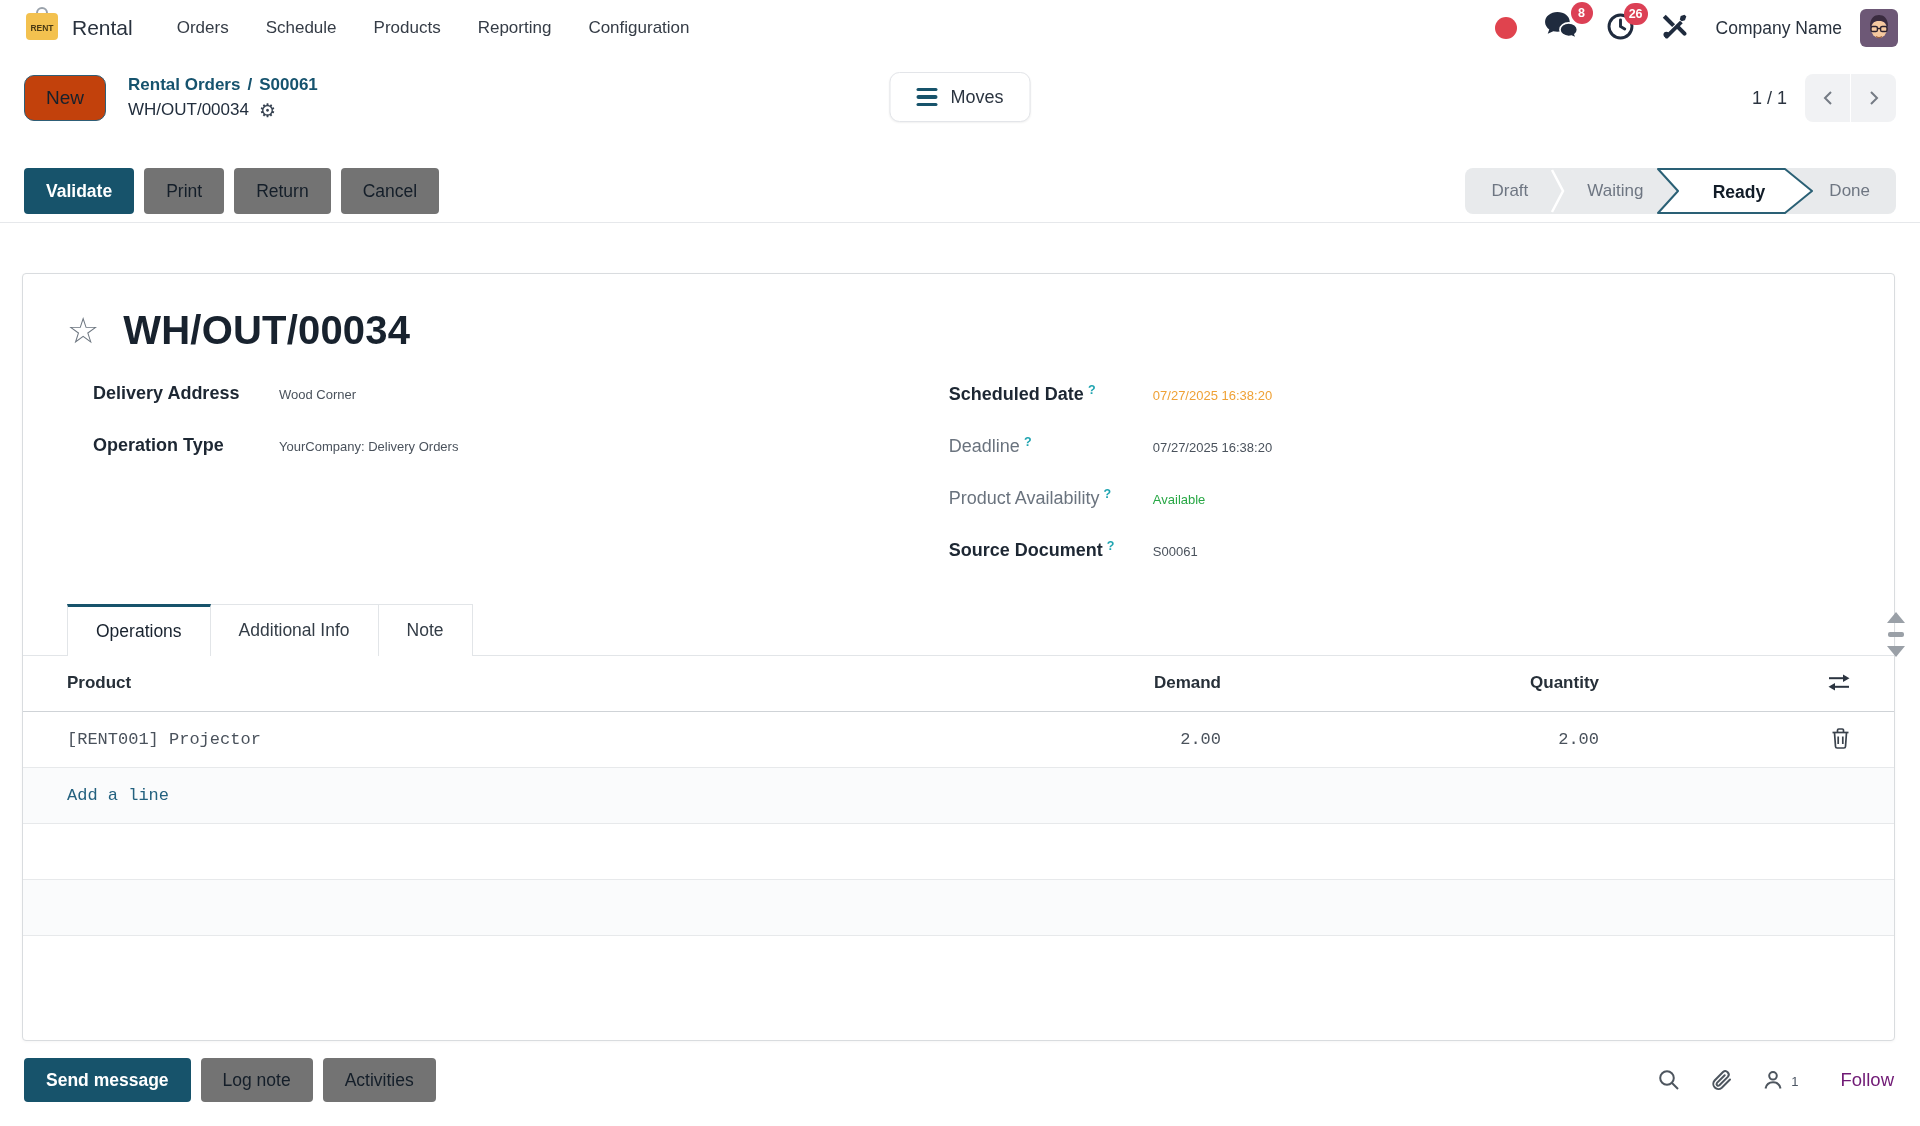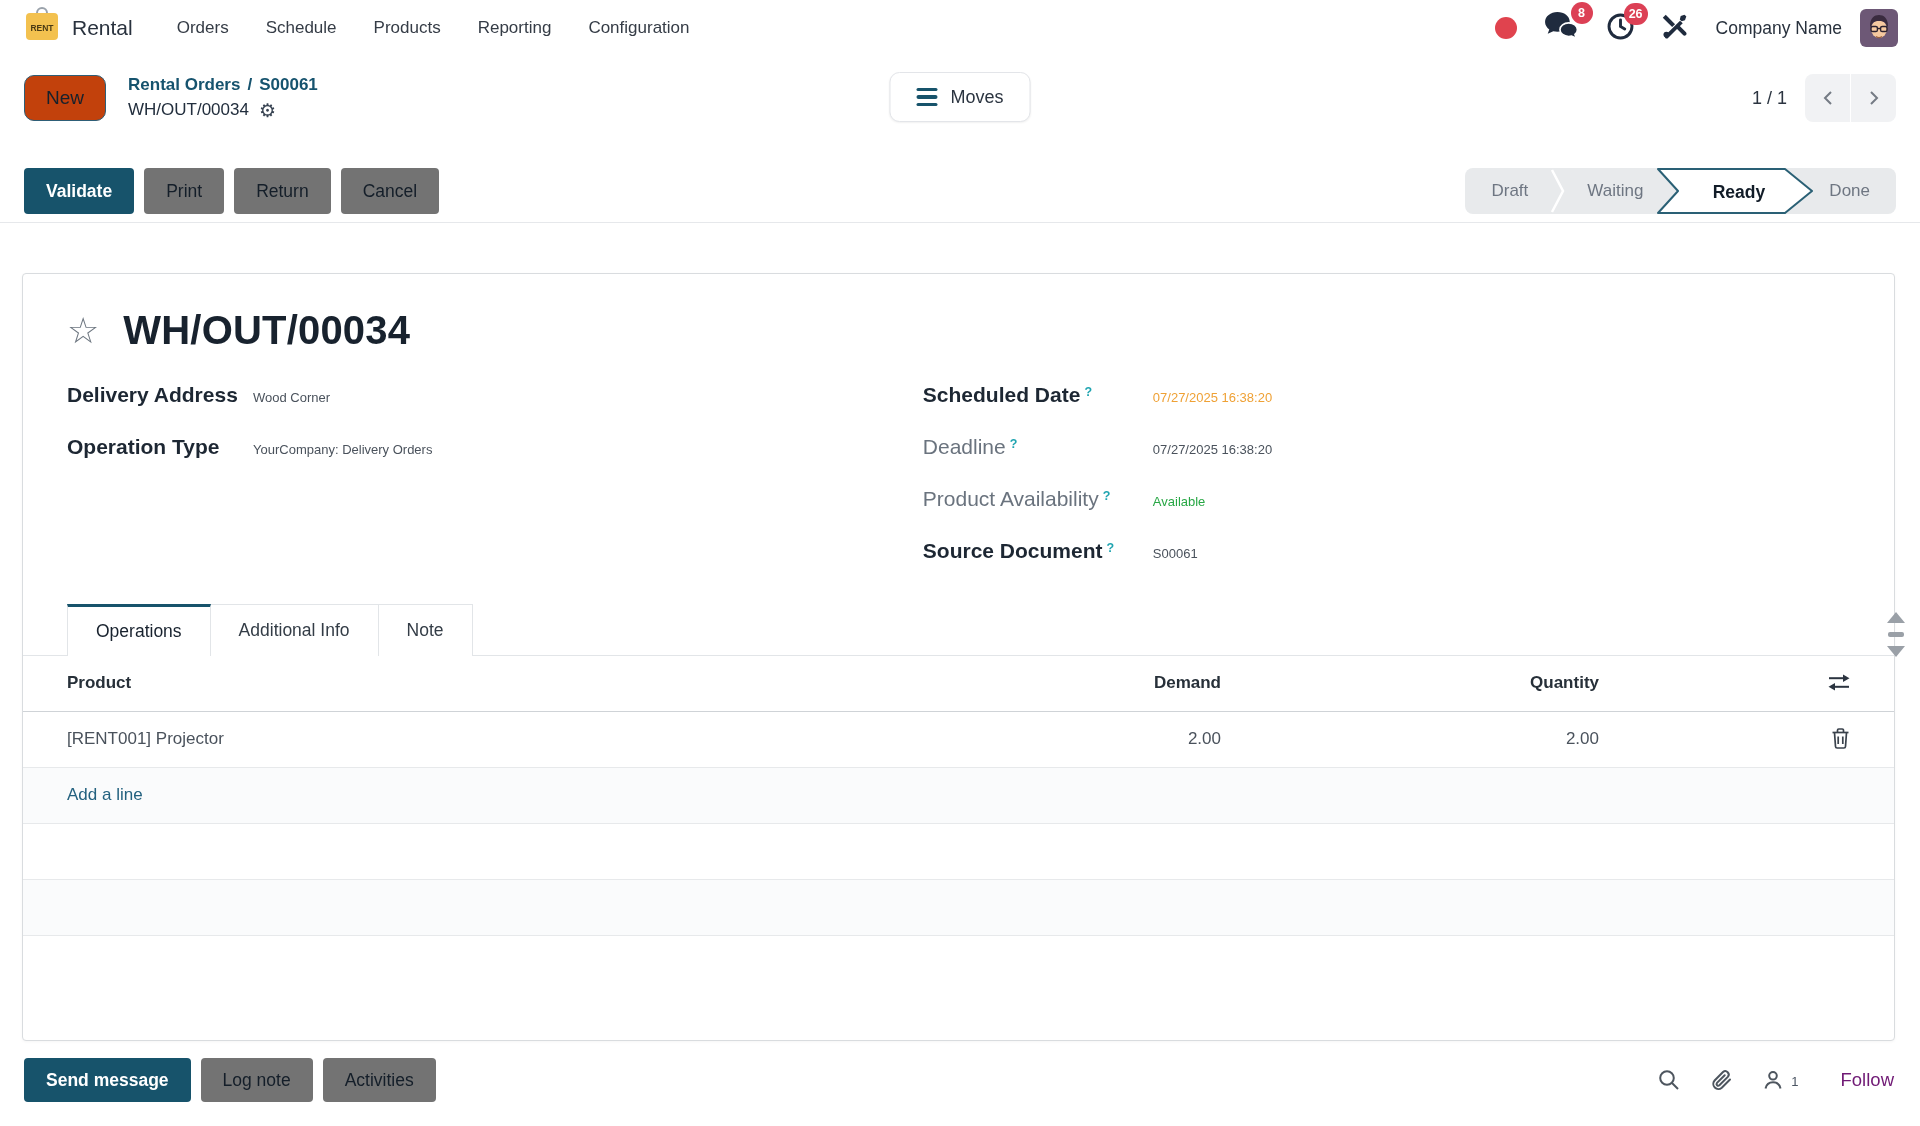--- a/index.html
+++ b/index.html
@@ -61,21 +61,21 @@
   .sheet { margin:50px 25px 0 22px; height:768px; background:#fff; border:1px solid #d9dcdf;
            border-radius:4px; box-shadow:0 1px 3px rgba(0,0,0,.04); overflow:hidden; }
   .title-row { display:flex; align-items:center; padding:34px 44px 0 44px; }
   .star { font-size:36px; color:#6e7781; margin-right:24px; cursor:pointer; line-height:1; }
   .doc-title { font-size:40px; font-weight:700; color:#18222e; letter-spacing:.2px; }
 
   .fields { display:flex; padding:30px 44px 0 44px; }
   .fcol-left { width:48%; }
   .fcol-right { flex:1; }
   .frow { display:flex; align-items:baseline; min-height:35px; margin-bottom:17px; }
-  .flabel { font-size:21px; color:#1d2733; font-weight:700; flex:none; }
+  .flabel { font-size:18px; color:#1d2733; font-weight:700; flex:none;margin-left:26px; }
   .flabel.muted { font-weight:400; color:#6a737e; }
   .fcol-left .flabel { width:186px; }
   .fcol-right .flabel-wrap { width:230px; flex:none; }
   .help { font-size:12.5px; color:#1fa4b0; font-weight:700; vertical-align:super; margin-left:4px; cursor:pointer; }
   .fvalue { font-size:13px; color:#4a525c; cursor:text; }
   .fvalue.warning { color:#efa135; }
   .fvalue.success { color:#28a745; }
 
   
   .tabs { display:flex; margin-top:13px; padding-left:44px; border-bottom:1px solid #e2e5e8; }
@@ -88,21 +88,21 @@
   table.o-list { width:100%; border-collapse:collapse; font-size:17px; table-layout:fixed; }
   .o-list th { height:55px; font-weight:600; color:#273039; text-align:left;
                border-bottom:1px solid #cfd3d7; padding:0; }
   .o-list th.num, .o-list td.num { text-align:right; }
   .o-list col.c-product { width:auto; }
   .o-list col.c-demand { width:300px; }
   .o-list col.c-qty { width:378px; }
   .o-list col.c-handle { width:295px; }
   .o-list .cell-first { padding-left:44px; }
   .o-list .cell-last { text-align:right; padding-right:40px; }
-  .o-list td { height:56px; border-bottom:1px solid #e7e9eb; color:#4a525c; }
+  .o-list td { height:56px; border-bottom:1px solid #e7e9eb; color:#4a525c;font-family:Liberation Mono, monospace; }
   tr.add-line-row td { background:#fafbfc; }
   .add-line { color:#23617f; cursor:pointer; }
   tr.empty-a td { background:#fff; }
   tr.empty-b td { background:#fafbfc; }
   tr.empty-c td { height:86px; background:#fff; border-bottom:none; }
   .icon-btn { background:none; border:none; cursor:pointer; line-height:0; padding:4px; }
 
   
   .chatter { display:flex; align-items:center; padding:17px 26px 0 24px; }
   .chatter .btn { height:44px; }

